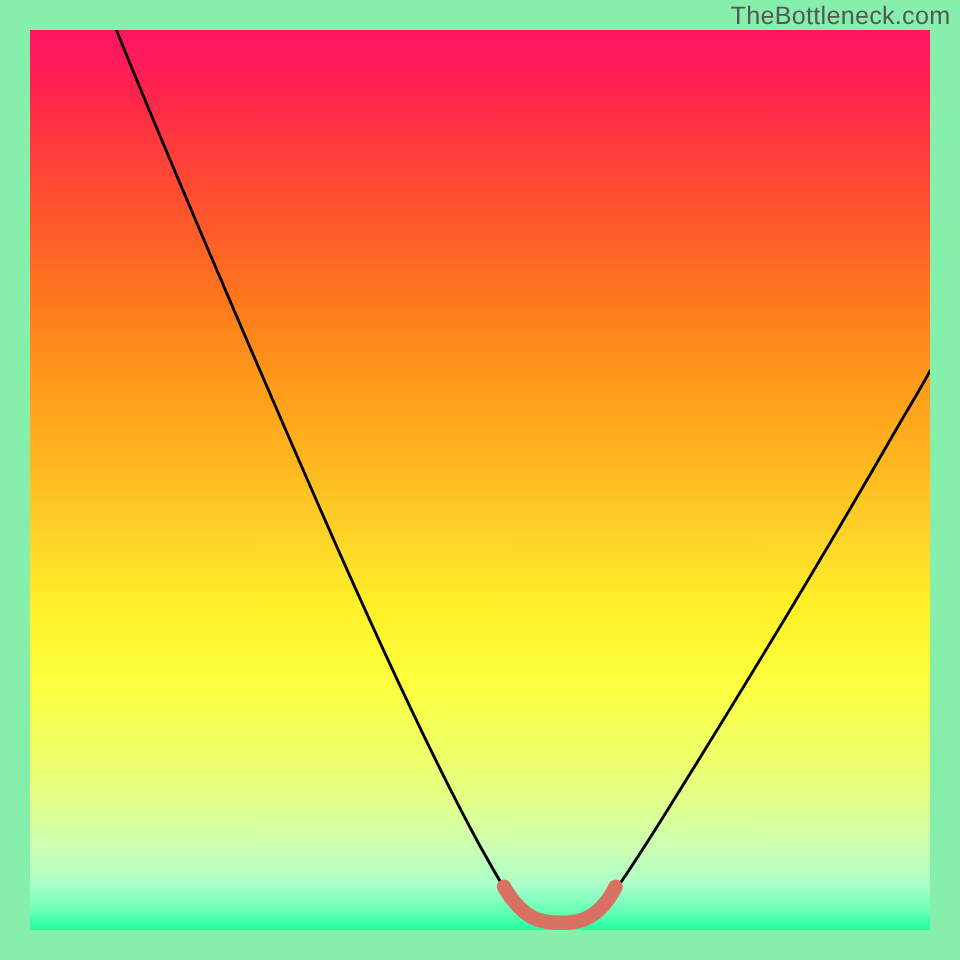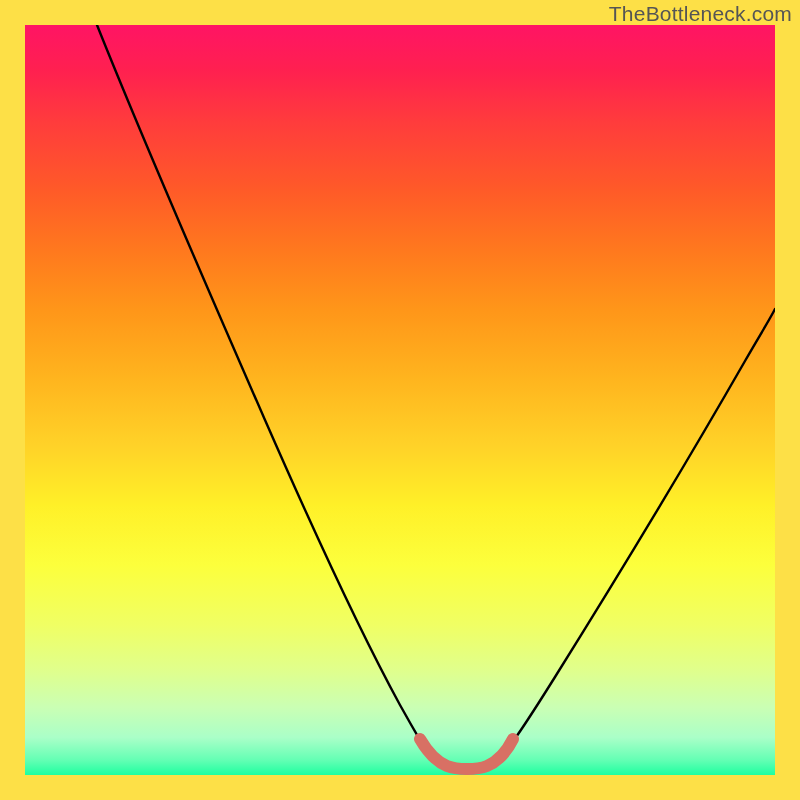--- a/index.html
+++ b/index.html
@@ -8,21 +8,21 @@
     width: 800px;
     height: 800px;
     background: #000;
     overflow: hidden;
     font-family: Arial, Helvetica, sans-serif;
   }
   .frame {
     position: relative;
     width: 800px;
     height: 800px;
-    background: #fde047;
+    background: #86efac;
   }
   .plot-area {
     position: absolute;
     left: 25px;
     top: 25px;
     width: 750px;
     height: 750px;
     
     background: linear-gradient(to bottom,
       #ff1464 0%,

